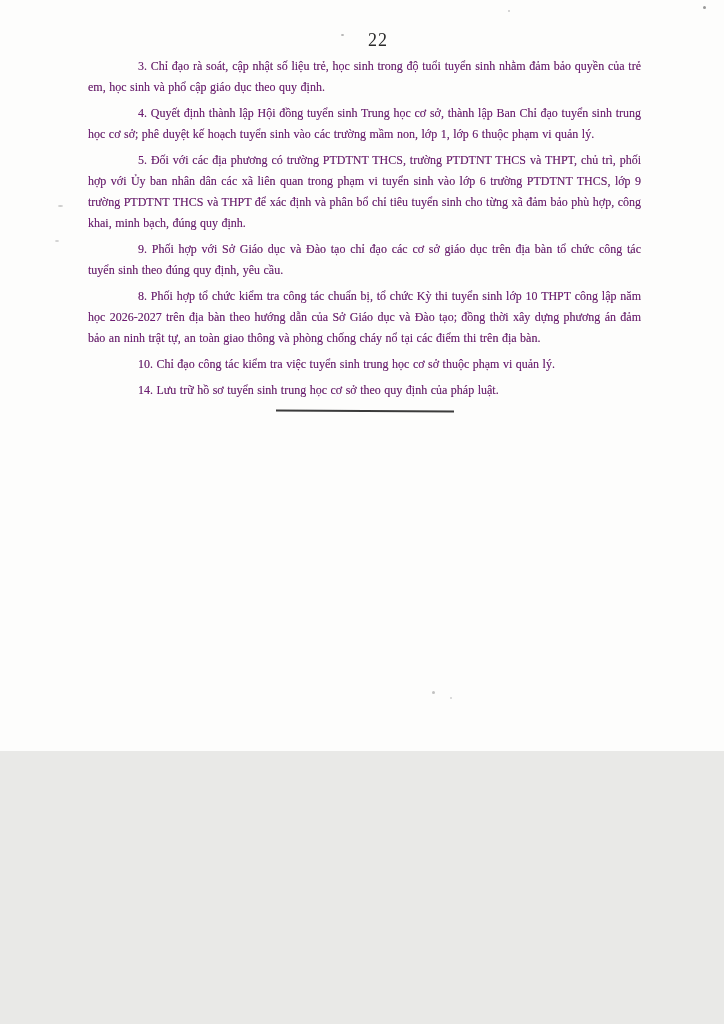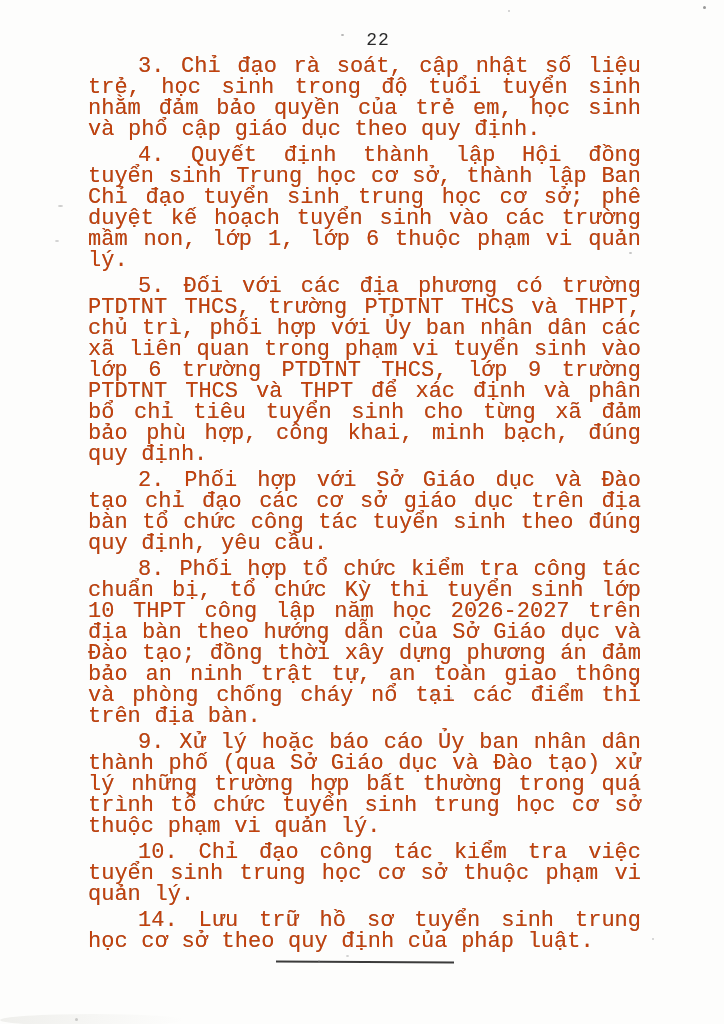--- a/index.html
+++ b/index.html
@@ -3,50 +3,50 @@
 <meta charset="utf-8">
 <style>
   html, body {
     margin: 0;
     padding: 0;
     background: #e9e9e7;
   }
   .page {
     position: relative;
     width: 724px;
-    height: 1024px;
+    height: 751px;
     margin: 0 auto;
     background: #fdfdfc;
     overflow: hidden;
-    font-family: Liberation Mono, monospace;
+    font-family: Liberation Serif, serif;
     color: #242424;
   }
   .page-number {
     position: absolute;
     top: 30px;
     left: 16px;            
     width: 724px;
     text-align: center;
     font-size: 18px;
     letter-spacing: 1px;
     color: #2a2a2a;
   }
   .content {
     position: absolute;
     top: 56px;
     left: 88px;
     width: 553px;
   }
   .content p {
     margin: 0 0 5px 0;
-    font-size: 22px;
+    font-size: 12px;
     line-height: 21px;
     text-align: justify;
     text-indent: 50px;
-    color: #c2410c;
+    color: #701a75;
     text-shadow: 0 0 0.5px rgba(40,40,40,0.45);
     word-spacing: 0.5px;
   }
   .end-rule {
     width: 178px;
     height: 2px;
     background: #3b3b3b;
     margin: 9px auto 0 auto;
     transform: rotate(0.4deg);
   }
@@ -82,23 +82,22 @@
 <body>
 
 <div class="page">
 
   <div class="page-number">22</div>
 
   <div class="content">
     <p>3. Chỉ đạo rà soát, cập nhật số liệu trẻ, học sinh trong độ tuổi tuyển sinh nhằm đảm bảo quyền của trẻ em, học sinh và phổ cập giáo dục theo quy định.</p>
     <p>4. Quyết định thành lập Hội đồng tuyển sinh Trung học cơ sở, thành lập Ban Chỉ đạo tuyển sinh trung học cơ sở; phê duyệt kế hoạch tuyển sinh vào các trường mầm non, lớp 1, lớp 6 thuộc phạm vi quản lý.</p>
     <p>5. Đối với các địa phương có trường PTDTNT THCS, trường PTDTNT THCS và THPT, chủ trì, phối hợp với Ủy ban nhân dân các xã liên quan trong phạm vi tuyển sinh vào lớp 6 trường PTDTNT THCS, lớp 9 trường PTDTNT THCS và THPT để xác định và phân bổ chỉ tiêu tuyển sinh cho từng xã đảm bảo phù hợp, công khai, minh bạch, đúng quy định.</p>
-    <p>2. Phối hợp với Sở Giáo dục và Đào tạo chỉ đạo các cơ sở giáo dục trên địa bàn tổ chức công tác tuyển sinh theo đúng quy định, yêu cầu.</p>
+    <p>9. Phối hợp với Sở Giáo dục và Đào tạo chỉ đạo các cơ sở giáo dục trên địa bàn tổ chức công tác tuyển sinh theo đúng quy định, yêu cầu.</p>
     <p>8. Phối hợp tổ chức kiểm tra công tác chuẩn bị, tổ chức Kỳ thi tuyển sinh lớp 10 THPT công lập năm học 2026-2027 trên địa bàn theo hướng dẫn của Sở Giáo dục và Đào tạo; đồng thời xây dựng phương án đảm bảo an ninh trật tự, an toàn giao thông và phòng chống cháy nổ tại các điểm thi trên địa bàn.</p>
-    <p>9. Xử lý hoặc báo cáo Ủy ban nhân dân thành phố (qua Sở Giáo dục và Đào tạo) xử lý những trường hợp bất thường trong quá trình tổ chức tuyển sinh trung học cơ sở thuộc phạm vi quản lý.</p>
     <p>10. Chỉ đạo công tác kiểm tra việc tuyển sinh trung học cơ sở thuộc phạm vi quản lý.</p>
     <p>14. Lưu trữ hồ sơ tuyển sinh trung học cơ sở theo quy định của pháp luật.</p>
 
     <div class="end-rule"></div>
   </div>
 
   <div class="noise">
     <span class="sp1"></span>
     <span class="sp2"></span>
     <span class="sp3"></span>

